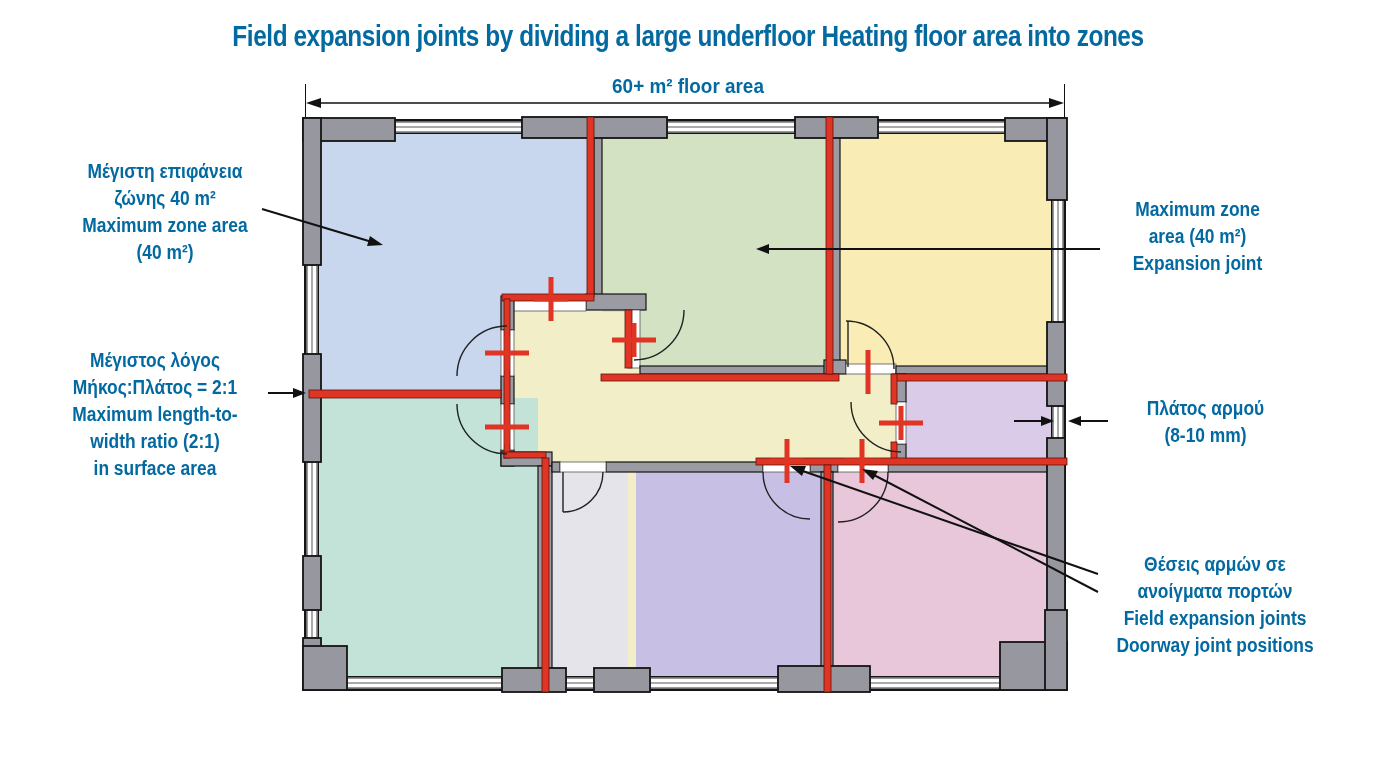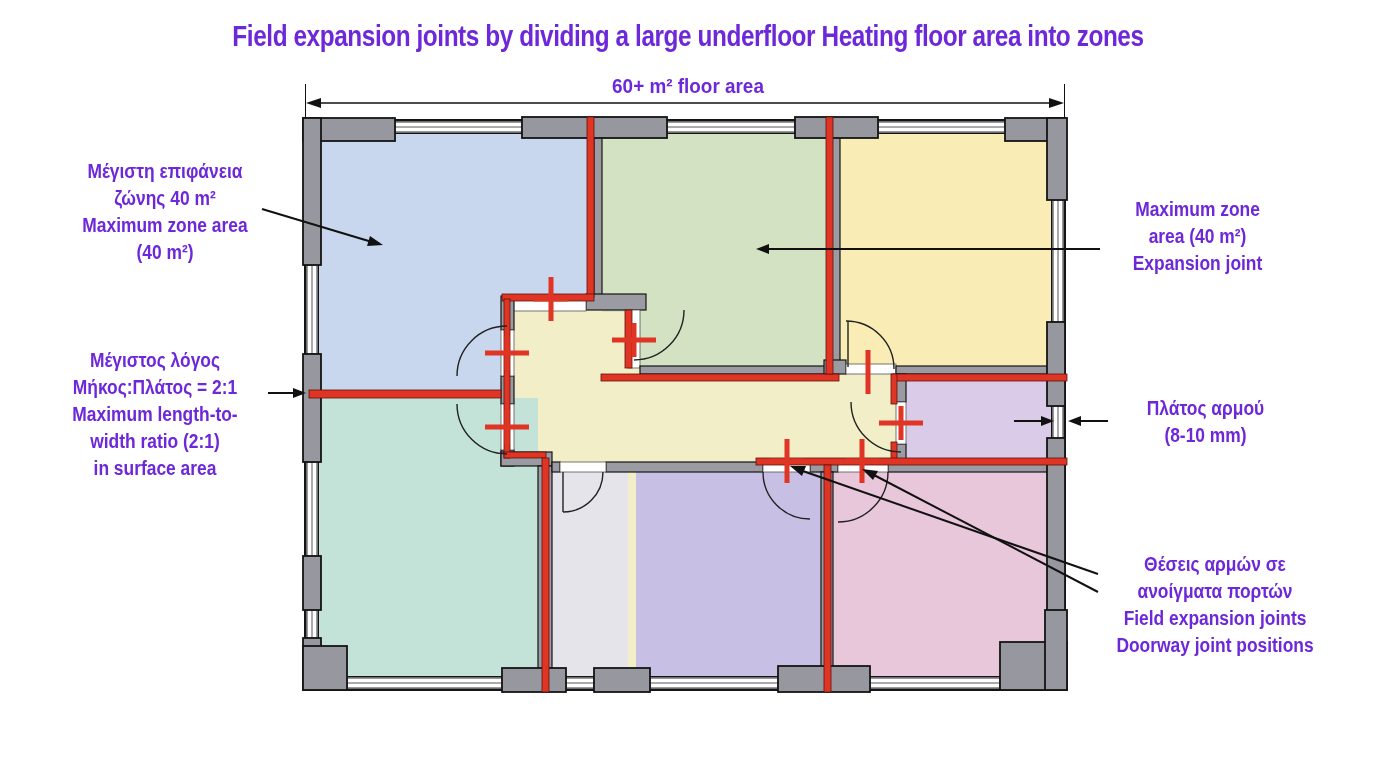--- a/index.html
+++ b/index.html
@@ -1,17 +1,17 @@
 <!DOCTYPE html>
 <html><head>
 <meta charset="utf-8">
 <style>
   html,body{margin:0;padding:0;background:#fff;}
   .stage{position:relative;width:1376px;height:768px;background:#fff;overflow:hidden;
-         font-family:"Liberation Sans",sans-serif;color:#6d28d9;}
+         font-family:"Liberation Sans",sans-serif;color:#0369a1;}
   .stage svg{position:absolute;left:0;top:0;}
   .title{position:absolute;left:0;top:20px;width:1376px;text-align:center;
          font-size:29px;font-weight:700;letter-spacing:-0.5px;
          transform:scaleX(0.84);transform-origin:50% 0;white-space:nowrap;}
   .dimlabel{position:absolute;left:528px;top:74px;width:320px;text-align:center;
          font-size:21px;font-weight:700;transform:scaleX(0.9);transform-origin:50% 0;}
   .ann{position:absolute;text-align:center;font-size:20px;line-height:27px;font-weight:700;
        transform:scaleX(0.87);transform-origin:50% 0;}
   .ann div{white-space:nowrap;}
   .left1{left:45px;top:158px;width:240px;}

